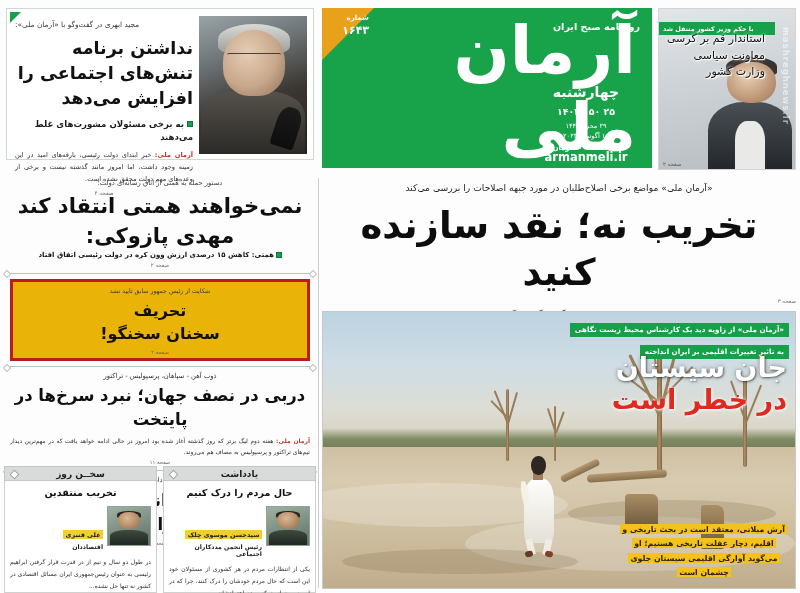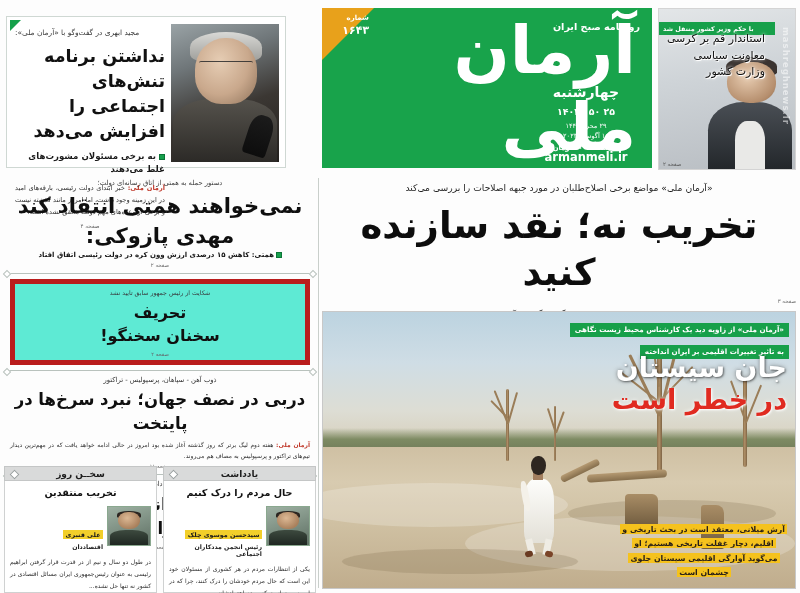--- a/index.html
+++ b/index.html
@@ -14,21 +14,21 @@
     position: relative;
     width: 800px; height: 593px;
     background: #fdfdfd;
   }
 
   
   .topband { position: absolute; left: 0; top: 0; width: 800px; height: 176px; }
 
   
   .tl-card {
-    position: absolute; left: 6px; top: 16px; width: 280px; height: 152px;
+    position: absolute; left: 6px; top: 8px; width: 308px; height: 152px;
     background: #fff;
     border: 1px solid #cfd8d3;
     box-shadow: 0 0 0 1px #fff inset;
   }
   .tl-corner {
     position: absolute; left: 3px; top: 3px; width: 0; height: 0;
     border-top: 11px solid #15a04a; border-right: 11px solid transparent;
   }
   .tl-photo {
     position: absolute; right: 6px; top: 7px; width: 108px; height: 138px;
@@ -237,21 +237,21 @@
     line-height: 1.4; margin-top: 4px; letter-spacing: -0.4px;
   }
   .blk2-sub { font-size: 7px; font-weight: bold; color: #141414; text-align: center;
     }
   .blk2-sub .bull { display:inline-block; width:5.5px; height:5.5px; background:#18a04d;
     border:1px solid #0c7537; margin-left:2px; vertical-align: middle; }
   .blk2-pg { font-size: 5.4px; color: #6d6d6d; text-align: center; margin-top: 3px; }
 
   .pair { display: flex; gap: 6px; padding: 0 6px; }
   .pair-box {
-    flex: 1; background: #5eead4; border: 5px solid #b91c1c; padding: 5px 16px 3px;
+    flex: 1; background: #eab308; border: 3px solid #b91c1c; padding: 5px 16px 3px;
     min-height: 72px;
   }
   .pair-kick { font-size: 6.2px; color: #37373a; text-align: center; line-height:1.45; }
   .pair-head {
     font-size: 16px; font-weight: bold; color: #101010; text-align: center;
     line-height: 1.42; margin-top: 4px; letter-spacing: -0.3px;
   }
   .pair-pg { font-size: 5.2px; color: #63666a; text-align: center; margin-top: 4px; }
 
   .blk3 { padding: 0 6px; }

